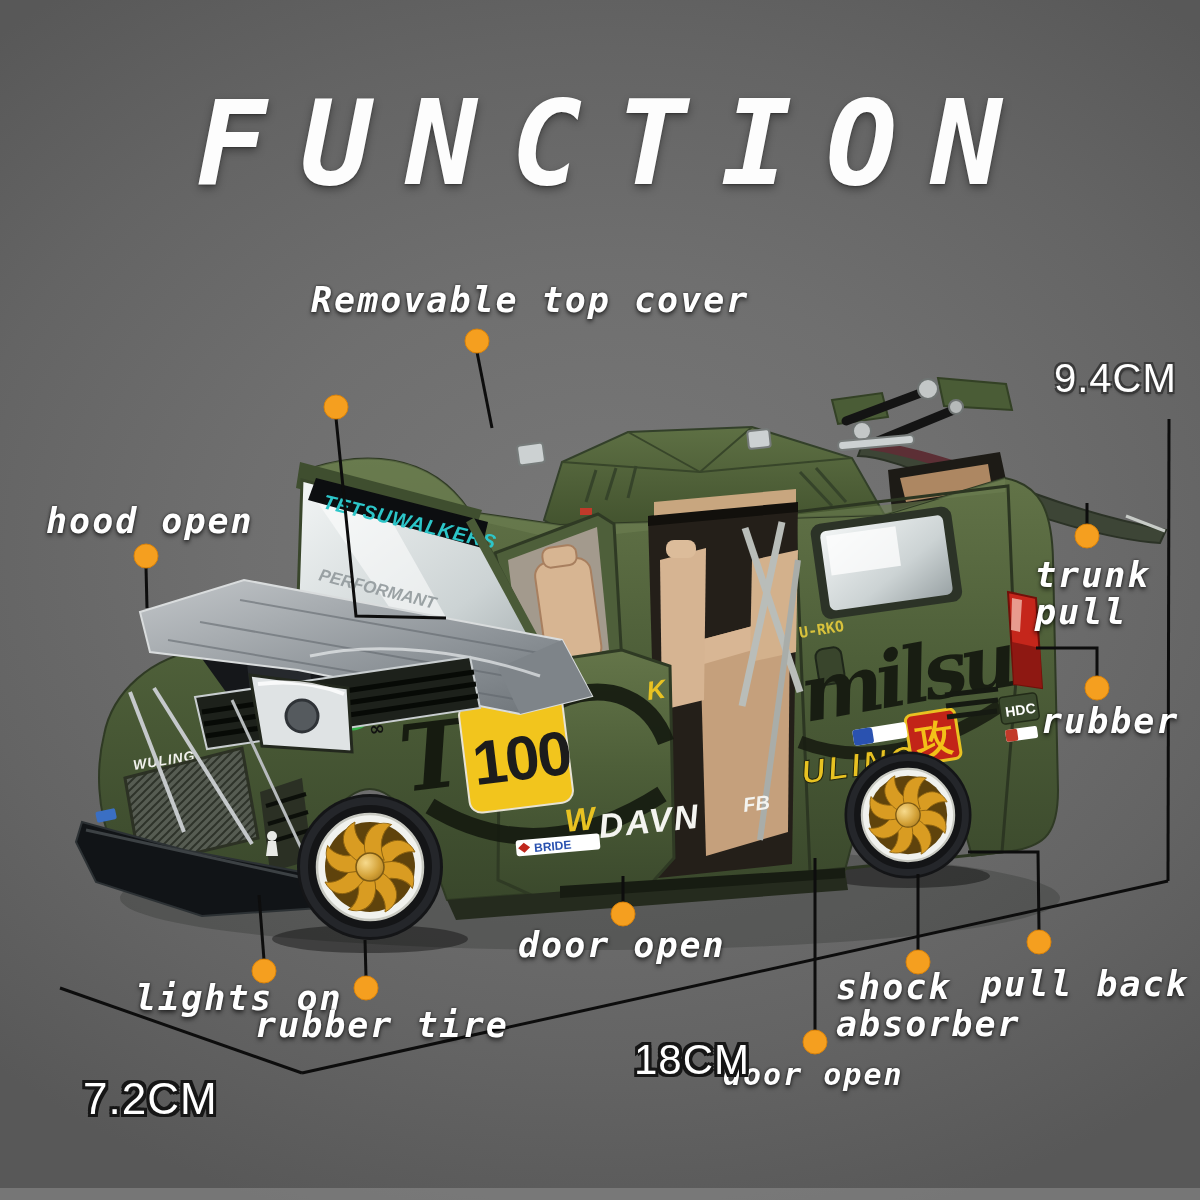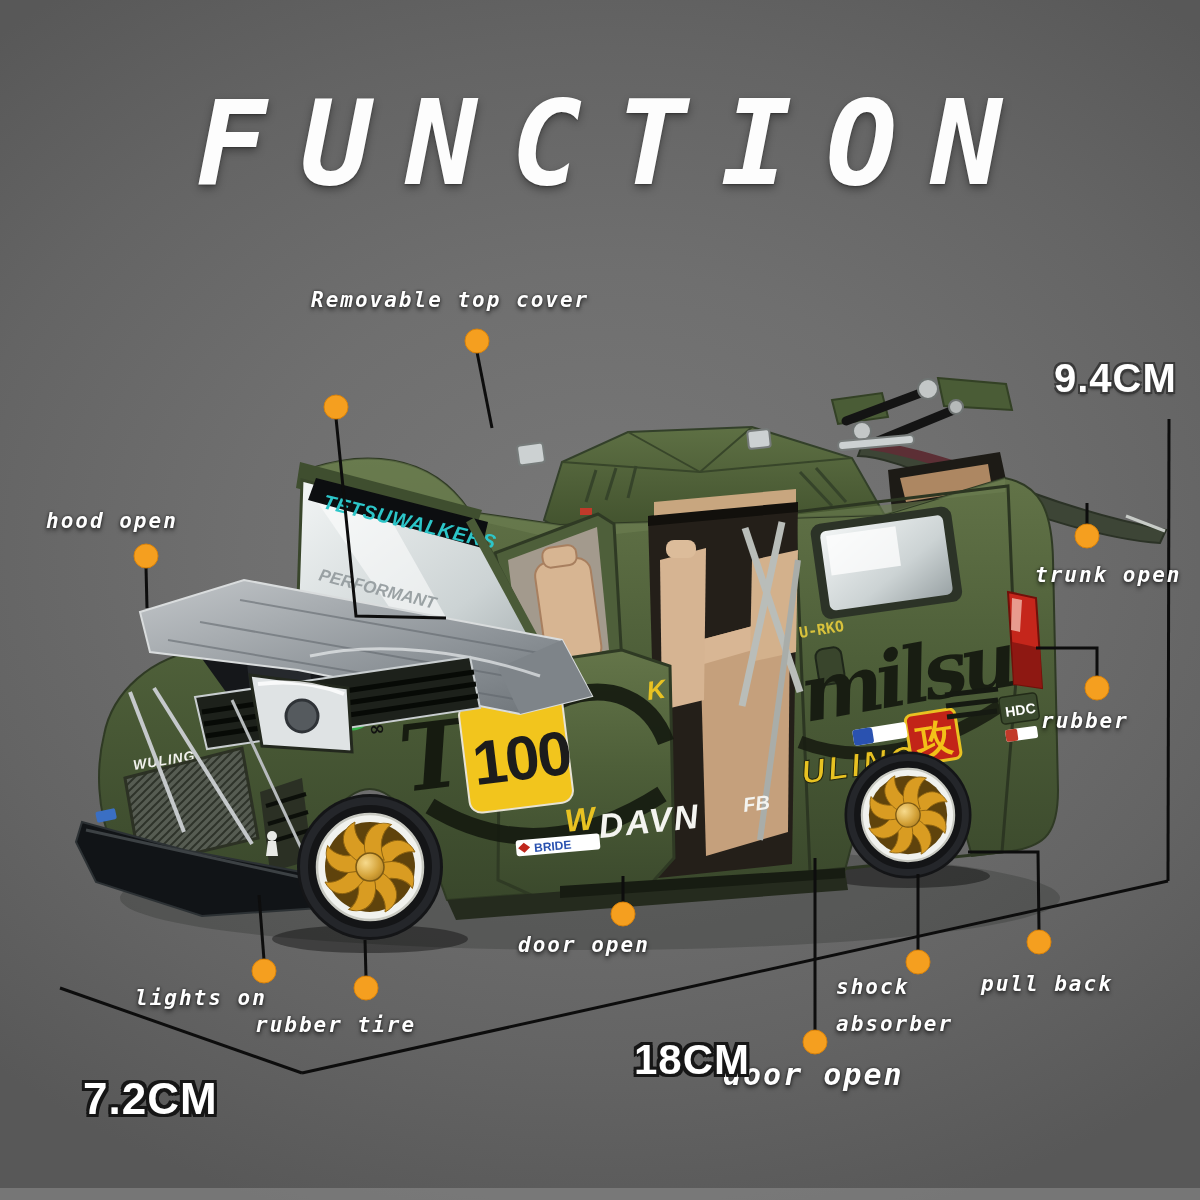--- a/index.html
+++ b/index.html
@@ -11,28 +11,28 @@
   }
   #bottom-strip{position:absolute;left:0;bottom:0;width:1200px;height:12px;background:#8f8f8f;opacity:.55;}
   .title{
     position:absolute; left:0; top:84px; width:1200px; text-align:center;
     font-family:"DejaVu Sans Mono", monospace; font-style:italic; font-weight:700;
     font-size:118px; letter-spacing:34px; margin-left:16px; color:#fdfdfd; line-height:1.0;
     text-shadow:0 4px 8px rgba(0,0,0,.35), 0 1px 2px rgba(0,0,0,.3);
   }
   .callout{
     position:absolute; color:#ffffff; font-family:"DejaVu Sans Mono", monospace;
-    font-style:italic; font-weight:700; font-size:21px; letter-spacing:2px; line-height:37px;
+    font-style:italic; font-weight:700; font-size:35px; letter-spacing:2px; line-height:37px;
     text-shadow:0 0 3px rgba(0,0,0,.65), 0 3px 4px rgba(0,0,0,.5);
     white-space:nowrap;
   }
   .callout.wrap{white-space:normal;}
   .dim{
     position:absolute; color:#ffffff; font-family:"Liberation Sans", sans-serif;
-    font-weight:700; font-size:42px; letter-spacing:1px;
+    font-weight:400; font-size:42px; letter-spacing:1px;
     text-shadow:-3px -3px 0 #161616, 3px -3px 0 #161616, -3px 3px 0 #161616, 3px 3px 0 #161616,
                 0 -3px 0 #161616, 0 3px 0 #161616, -3px 0 0 #161616, 3px 0 0 #161616;
   }
   #lbl-removable{left:311px; top:282px;}
   #lbl-mirror{left:211px; top:351px;}
   #lbl-hood{left:46px; top:503px;}
   #lbl-trunk{left:1035px; top:557px; width:150px;}
   #lbl-lights-rear{left:1041px; top:703px;}
   #lbl-door-center{left:518px; top:927px;}
   #lbl-lights-on{left:135px; top:980px;}
@@ -329,21 +329,21 @@
       <circle cx="366" cy="988" r="12"></circle>
       <circle cx="623" cy="914" r="12"></circle>
       <circle cx="815" cy="1042" r="12"></circle>
       <circle cx="918" cy="962" r="12"></circle>
       <circle cx="1039" cy="942" r="12"></circle>
     </g>
   </svg>
 
   <div id="lbl-removable" class="callout">Removable top cover</div>
   <div id="lbl-hood" class="callout">hood open</div>
-  <div id="lbl-trunk" class="callout wrap">trunk open</div>
+  <div id="lbl-trunk" class="callout wrap">trunk pull</div>
   <div id="lbl-lights-rear" class="callout">rubber</div>
   <div id="lbl-door-center" class="callout">door open</div>
   <div id="lbl-lights-on" class="callout">lights on</div>
   <div id="lbl-shock" class="callout wrap">shock absorber</div>
   <div id="lbl-rubber" class="callout">rubber tire</div>
   <div id="lbl-pull" class="callout">pull back</div>
   <div id="lbl-door-rear" class="callout">door open</div>
 
   <div id="dim-94" class="dim">9.4CM</div>
   <div id="dim-18" class="dim">18CM</div>

